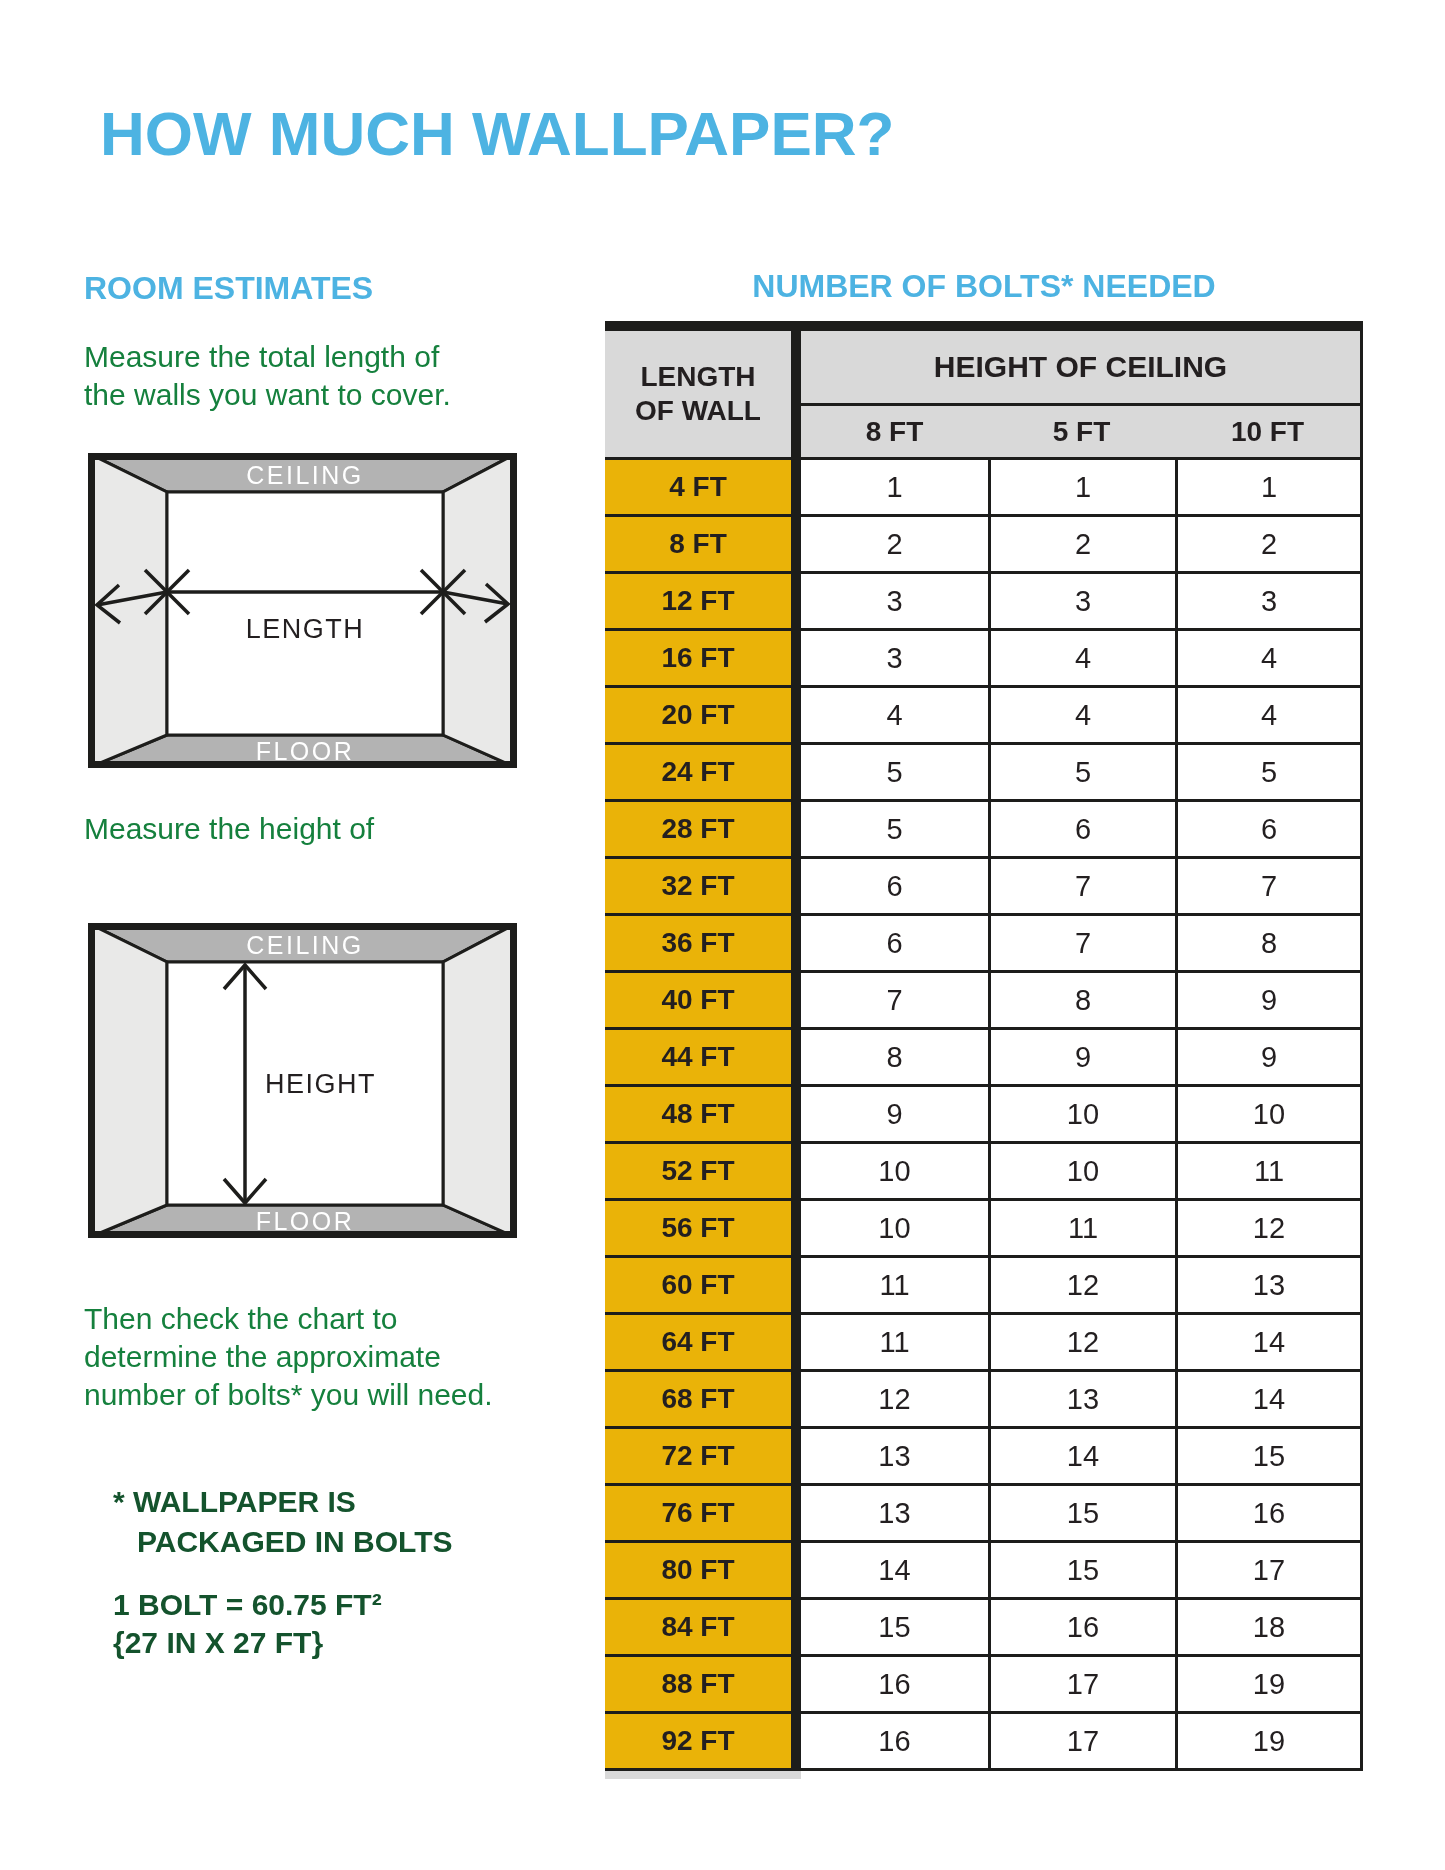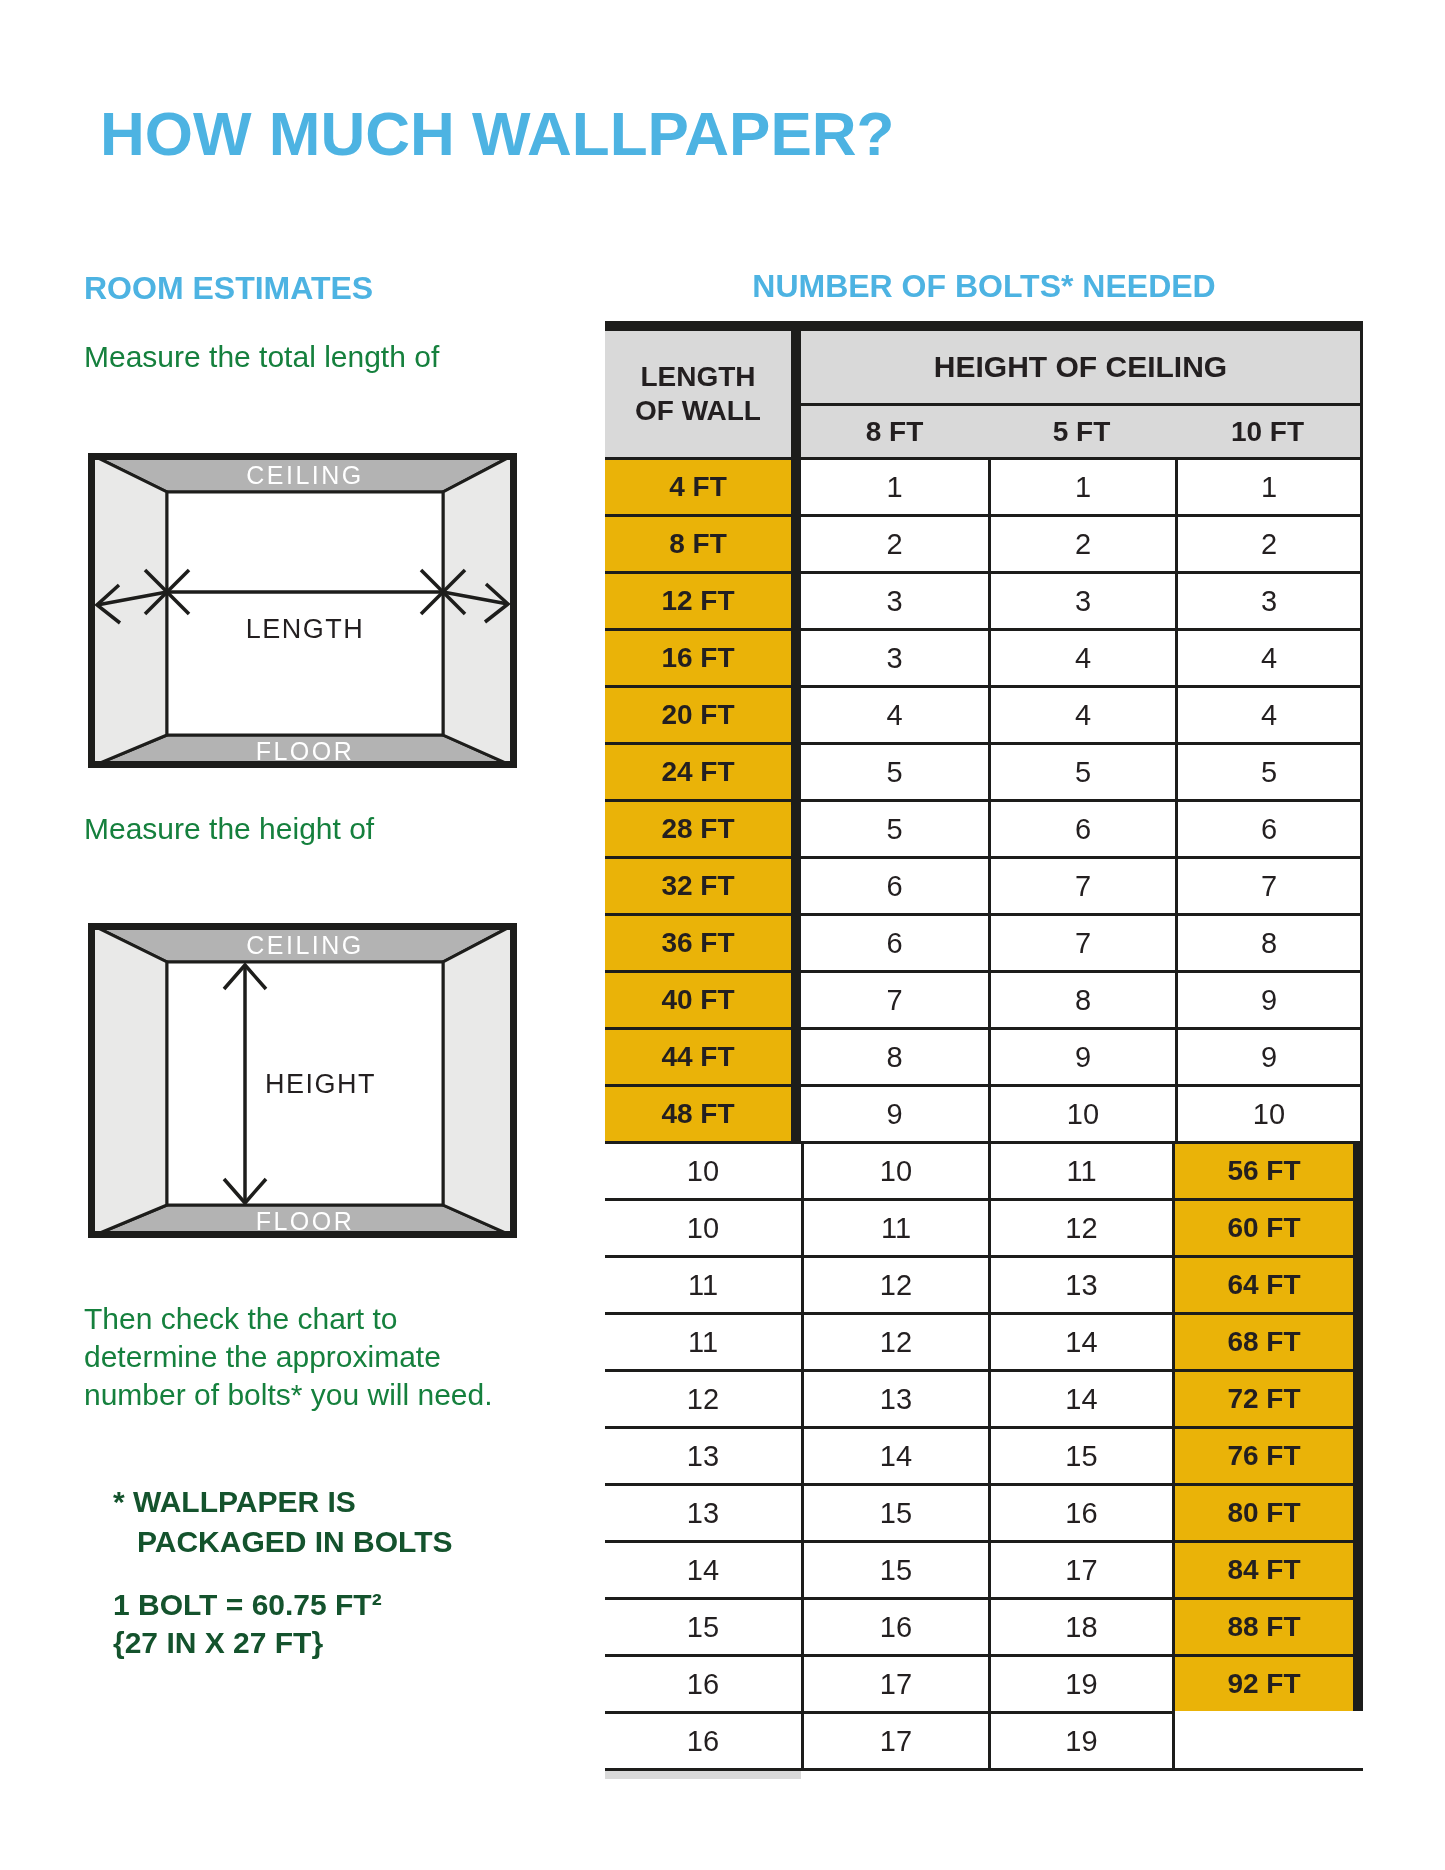--- a/index.html
+++ b/index.html
@@ -86,20 +86,21 @@
 <body>
 
 <div class="page">
 
   <h1 class="abs page-title">HOW MUCH WALLPAPER?</h1>
 
   <div class="abs section-heading" style="left:84px;top:270px;">ROOM ESTIMATES</div>
 
   <div class="abs body-text" style="left:84px;top:338px;">
     <div>Measure the total length of</div>
+    <div>the walls you want to cover.</div>
   </div>
 
   <svg class="abs" style="left:88px;top:453px;" width="429" height="315" viewBox="0 0 429 315">
     <polygon points="0,0 429,0 355,39 79,39" fill="#b3b3b3" stroke="#1d1d1b" stroke-width="3"></polygon>
     <polygon points="0,315 429,315 355,282 79,282" fill="#b3b3b3" stroke="#1d1d1b" stroke-width="3"></polygon>
     <polygon points="0,0 79,39 79,282 0,315" fill="#e9e9e8" stroke="#1d1d1b" stroke-width="3"></polygon>
     <polygon points="429,0 355,39 355,282 429,315" fill="#e9e9e8" stroke="#1d1d1b" stroke-width="3"></polygon>
     <rect x="79" y="39" width="276" height="243" fill="#ffffff" stroke="#1d1d1b" stroke-width="3"></rect>
     <rect x="3.5" y="3.5" width="422" height="308" fill="none" stroke="#1d1d1b" stroke-width="7"></rect>
     <g stroke="#1d1d1b" stroke-width="3.5" fill="none">
@@ -223,20 +224,21 @@
         <div class="cell row-label">44 FT</div>
         <div class="cell val c1">8</div>
         <div class="cell val c2">9</div>
         <div class="cell val c3">9</div>
 
         <div class="cell row-label">48 FT</div>
         <div class="cell val c1">9</div>
         <div class="cell val c2">10</div>
         <div class="cell val c3">10</div>
 
+        <div class="cell row-label">52 FT</div>
         <div class="cell val c1">10</div>
         <div class="cell val c2">10</div>
         <div class="cell val c3">11</div>
 
         <div class="cell row-label">56 FT</div>
         <div class="cell val c1">10</div>
         <div class="cell val c2">11</div>
         <div class="cell val c3">12</div>
 
         <div class="cell row-label">60 FT</div>

